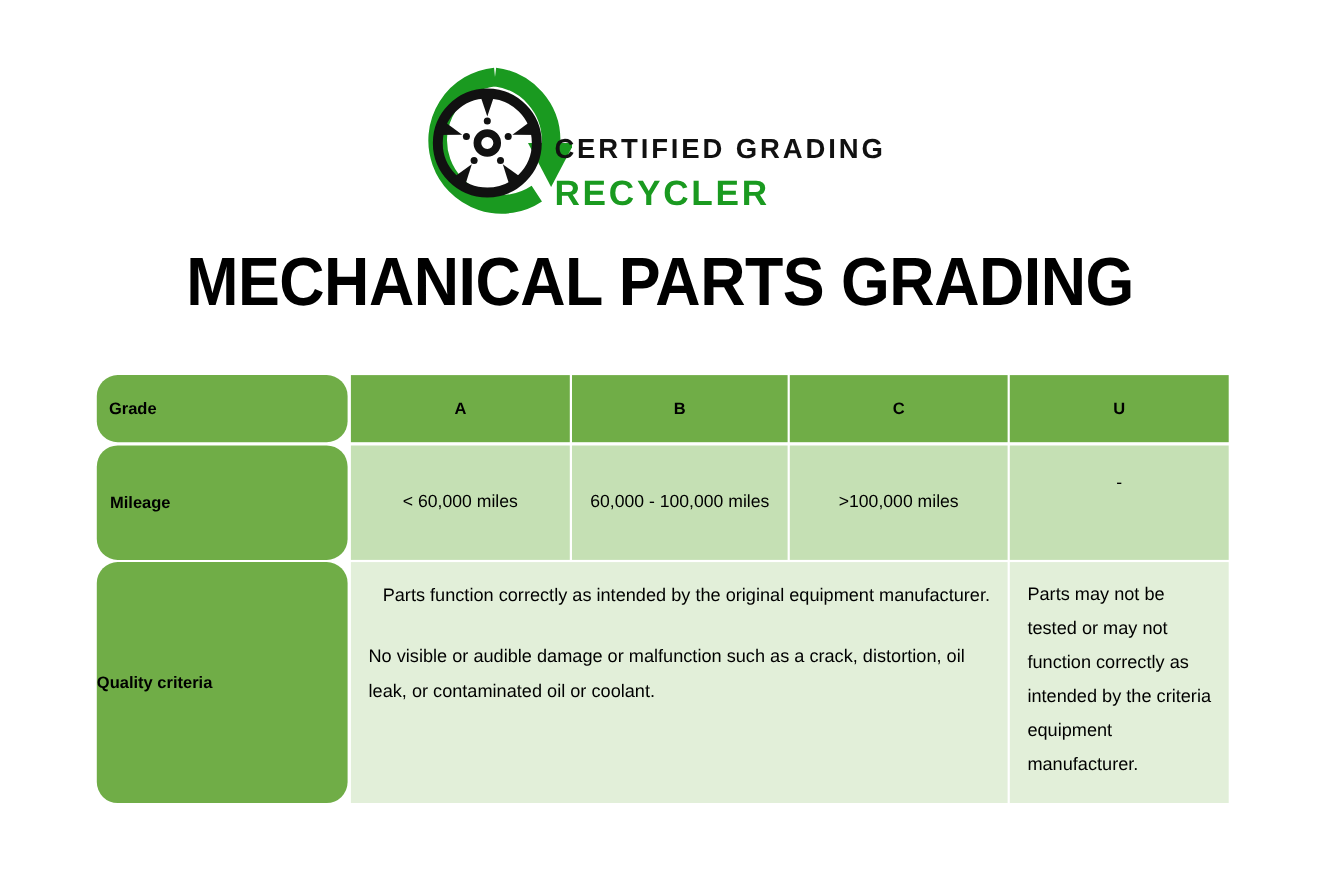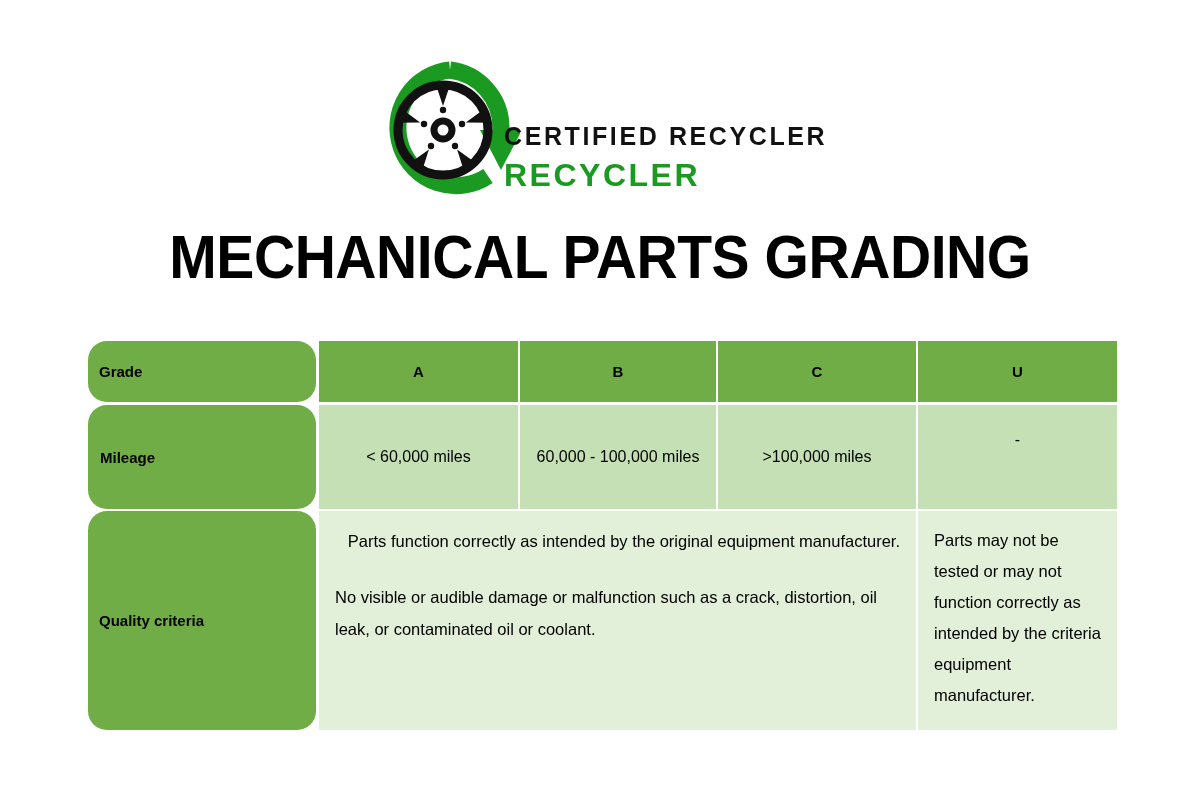--- a/index.html
+++ b/index.html
@@ -180,21 +180,20 @@
   #row-mileage .c-u {
     justify-content: flex-start;
     padding-top: 20px;
   }
 
   
   #row-quality .c-label {
     background: #70ad47;
     align-items: flex-start;
     justify-content: center;
-    padding-left: 11px;
   }
   #row-quality .c-label .lbl {
     font-weight: bold;
     font-size: 15px;
     color: #000000;
   }
   #row-quality .datacell {
     background: #e2efd9;
     justify-content: flex-start;
     align-items: flex-end;
@@ -249,21 +248,21 @@
         <circle cx="63" cy="52" r="3.2"></circle>
         <circle cx="82" cy="66" r="3.2"></circle>
         <circle cx="75" cy="88" r="3.2"></circle>
         <circle cx="51" cy="88" r="3.2"></circle>
         <circle cx="44" cy="66" r="3.2"></circle>
       </g>
     </svg>
   </div>
 
   <div id="logo-text">
-    <div class="cert-line">CERTIFIED RECYCLER</div>
+    <div class="cert-line">CERTIFIED GRADING</div>
     <div class="recycler-line">RECYCLER</div>
   </div>
 </div>
 
 <div id="page-title">MECHANICAL PARTS GRADING</div>
 
 <div id="grading-table">
 
   <div class="trow" id="row-header">
     <div class="cell c-label">

